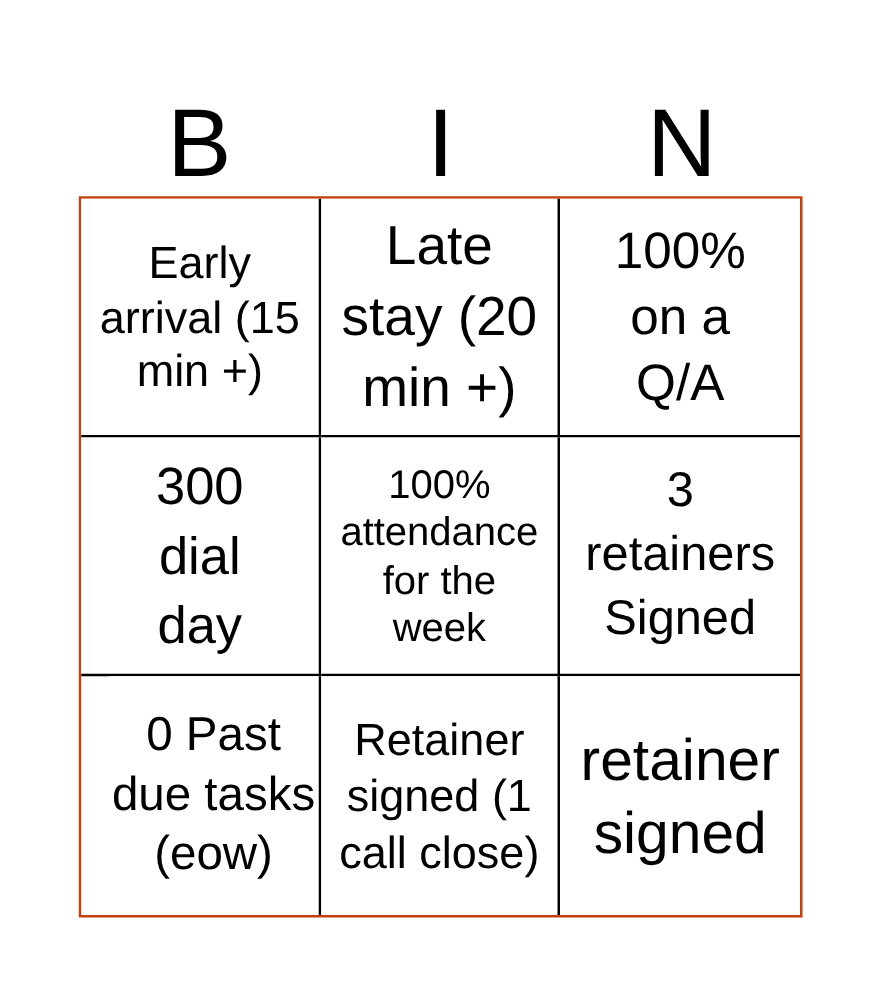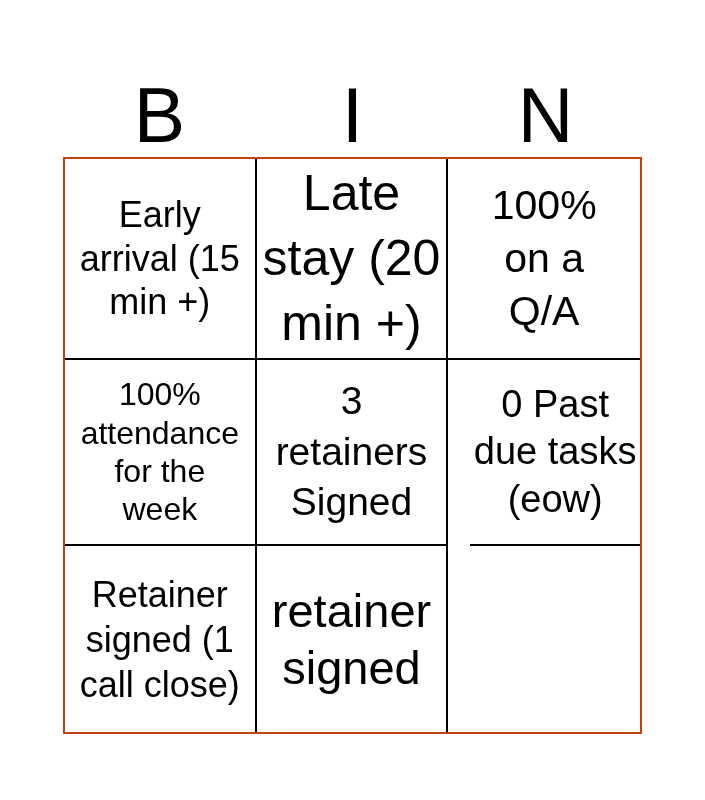--- a/index.html
+++ b/index.html
@@ -50,21 +50,21 @@
     justify-content: center;
     text-align: center;
     padding: 2px;
     cursor: pointer;
     background: #ffffff;
   }
   .cell:nth-child(3n) { border-right: none; }
   .cell:nth-child(n+7) { border-bottom: none; }
   .cell-text { white-space: pre-line; }
   .cell-0 { font-size: 36px; line-height: 1.22; }
-  .cell-1 { font-size: 50px; line-height: 1.30; }
+  .cell-1 { font-size: 44px; line-height: 1.30; }
   .cell-2 { font-size: 41px; line-height: 1.30; }
   .cell-3 { font-size: 42px; line-height: 1.32; }
   .cell-4 { font-size: 32px; line-height: 1.20; }
   .cell-5 { font-size: 39px; line-height: 1.30; }
   .cell-6 { font-size: 38px; line-height: 1.25; margin-left: 22px; }
   .cell-7 { font-size: 36px; line-height: 1.25; }
   .cell-8 { font-size: 47px; line-height: 1.22; }
 </style>
 </head>
 <body>
@@ -87,20 +87,25 @@
       <div class="cell cell-1">
         <span class="cell-text">Late
 stay (20
 min +)</span>
       </div>
       <div class="cell cell-2">
         <span class="cell-text">100%
 on a
 Q/A</span>
       </div>
+      <div class="cell cell-3">
+        <span class="cell-text">300
+dial
+day</span>
+      </div>
       <div class="cell cell-4">
         <span class="cell-text">100%
 attendance
 for the
 week</span>
       </div>
       <div class="cell cell-5">
         <span class="cell-text">3
 retainers
 Signed</span>

